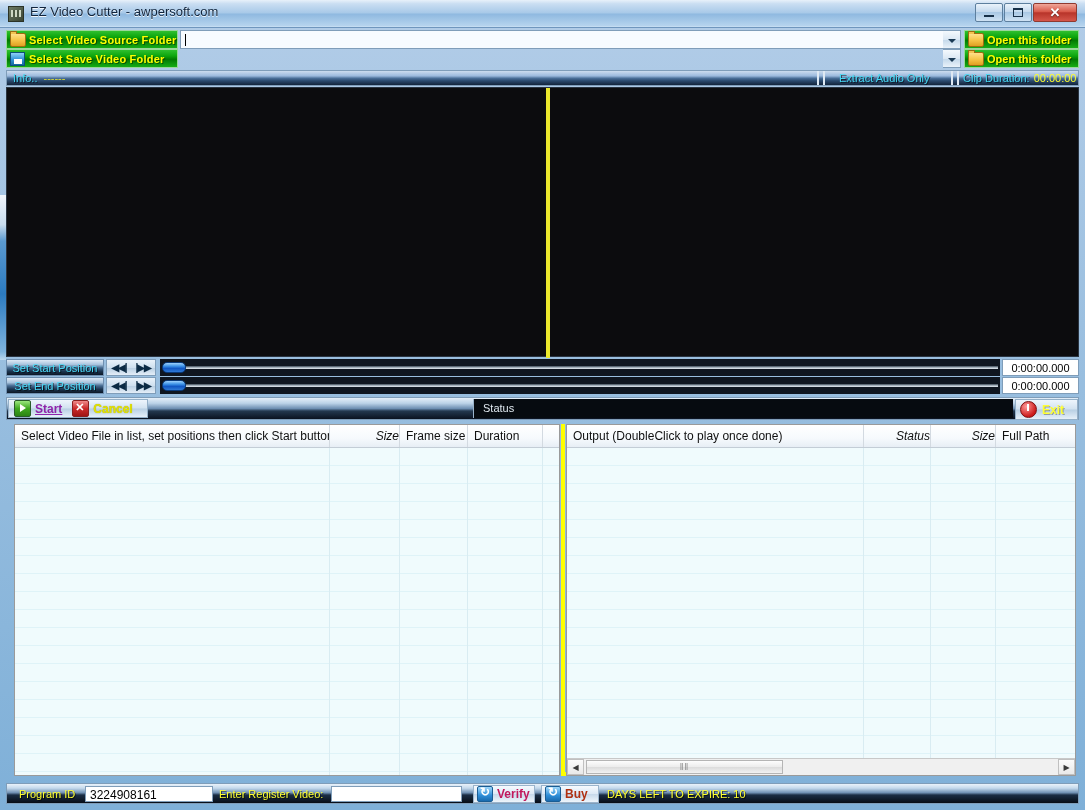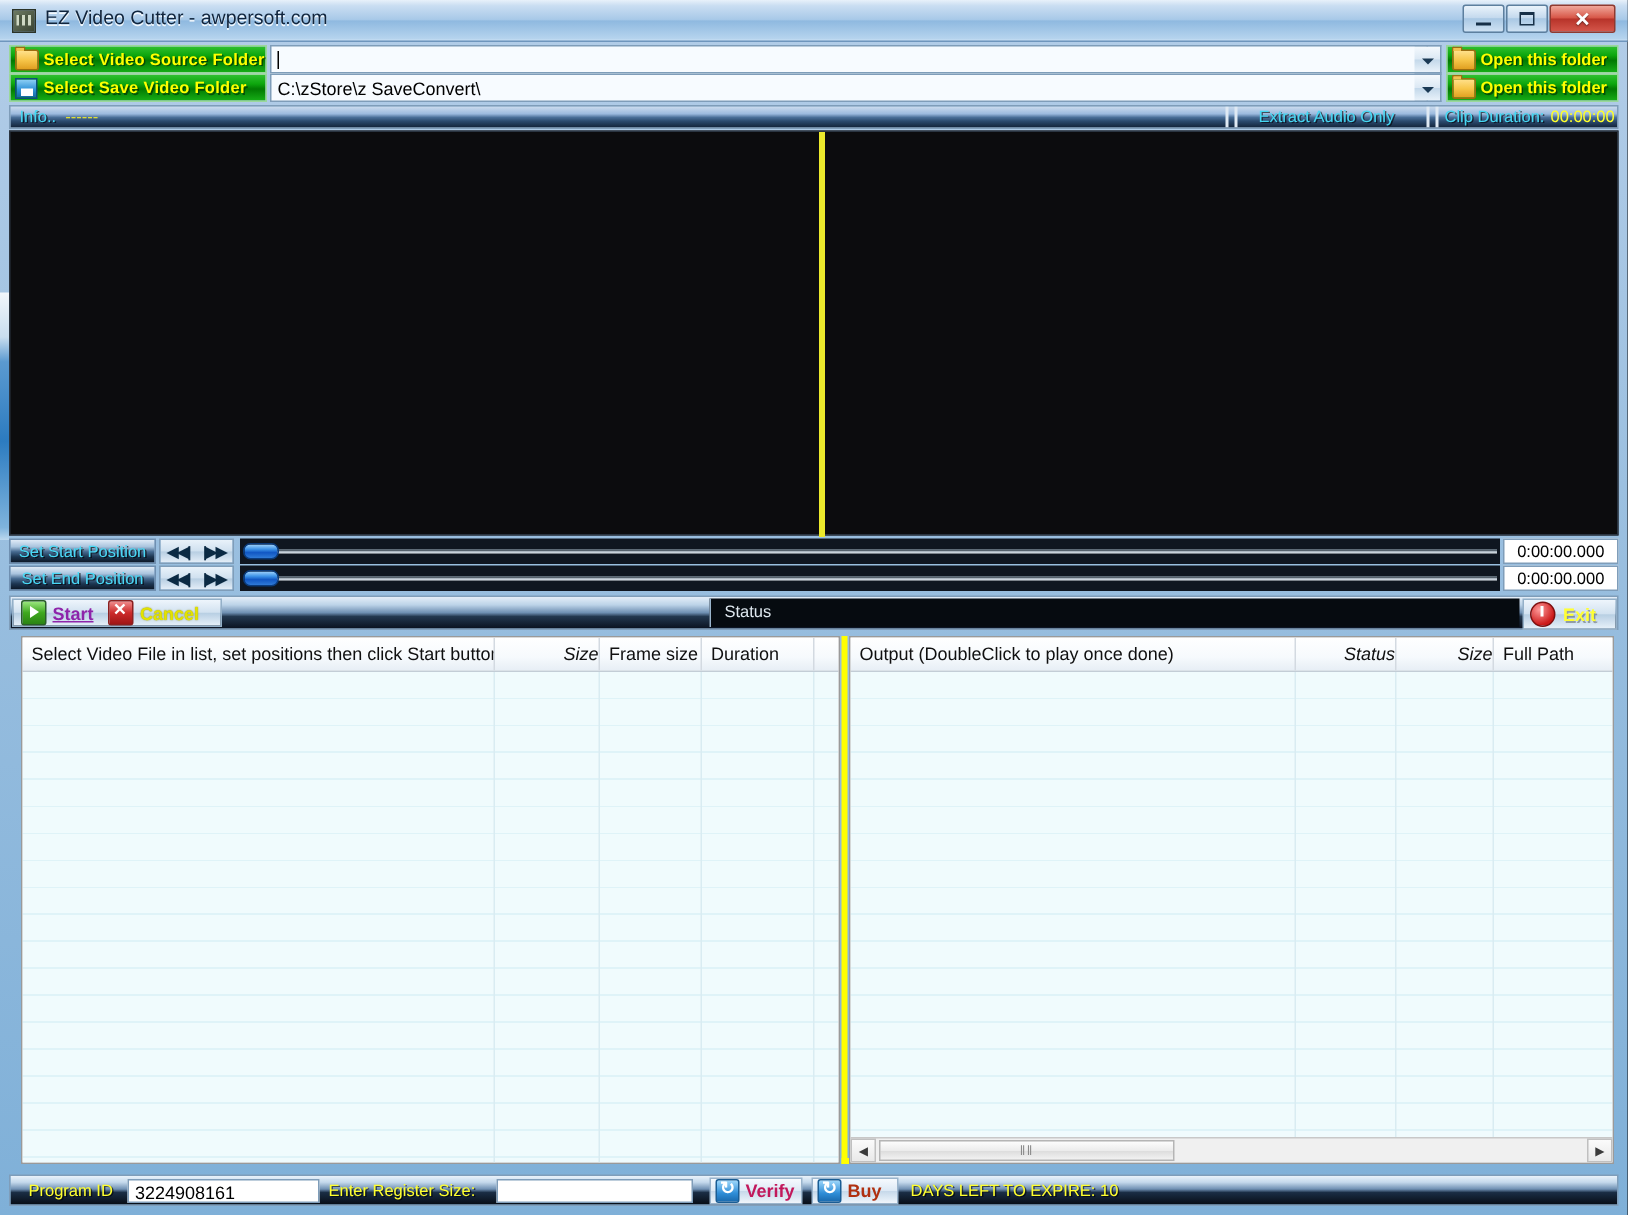--- a/index.html
+++ b/index.html
@@ -377,21 +377,20 @@
       <span class="folder-ico"></span>
       <span class="lbl">Open this folder</span>
     </div>
   </div>
 
   <div class="folder-row" id="frow2">
     <div class="grn-btn dst">
       <span class="save-ico"></span>
       <span class="lbl">Select Save Video Folder</span>
     </div>
-    <div class="path-field"><span>C:\zStore\z SaveConvert\</span></div>
     <div class="combo-arrow"></div>
     <div class="open-btn">
       <span class="folder-ico"></span>
       <span class="lbl">Open this folder</span>
     </div>
   </div>
 
   <div id="infobar">
     <div class="seg" style="left:6px;">
       <span class="lab">Info..</span>
@@ -514,21 +513,21 @@
     <div id="hscroll">
       <div class="arrow l">◀</div>
       <div class="thumbh">‖‖</div>
       <div class="arrow r">▶</div>
     </div>
   </div>
 
   <div id="bottombar">
     <span class="bb-lab" style="left:12px;">Program ID</span>
     <div class="bb-input" style="left:78px; width:128px;">3224908161</div>
-    <span class="bb-lab" style="left:212px;">Enter Register Size:</span>
+    <span class="bb-lab" style="left:212px;">Enter Register Video:</span>
     <div class="bb-input" style="left:324px; width:131px;"></div>
     <div class="bb-btn" style="left:466px; width:62px;">
       <span class="refresh-ic"></span>
       <span class="bt verify">Verify</span>
     </div>
     <div class="bb-btn" style="left:534px; width:58px;">
       <span class="refresh-ic"></span>
       <span class="bt buy">Buy</span>
     </div>
     <span class="days-lbl">DAYS LEFT TO EXPIRE: 10</span>

